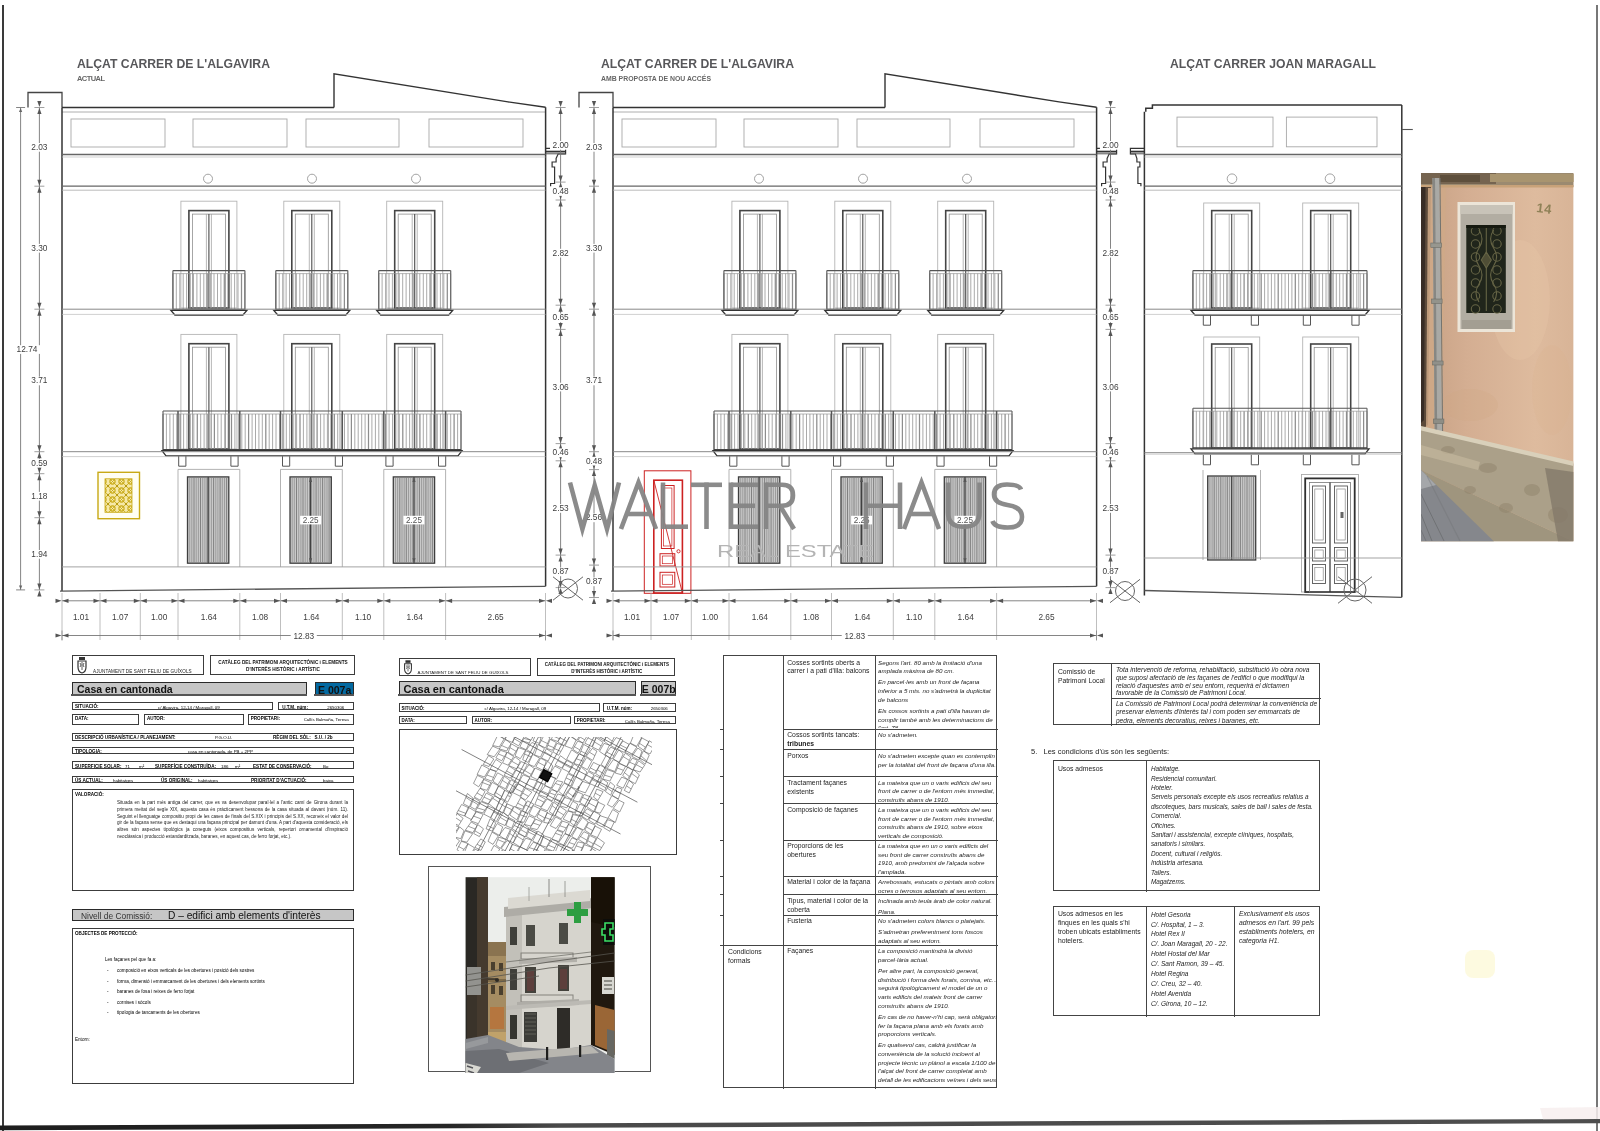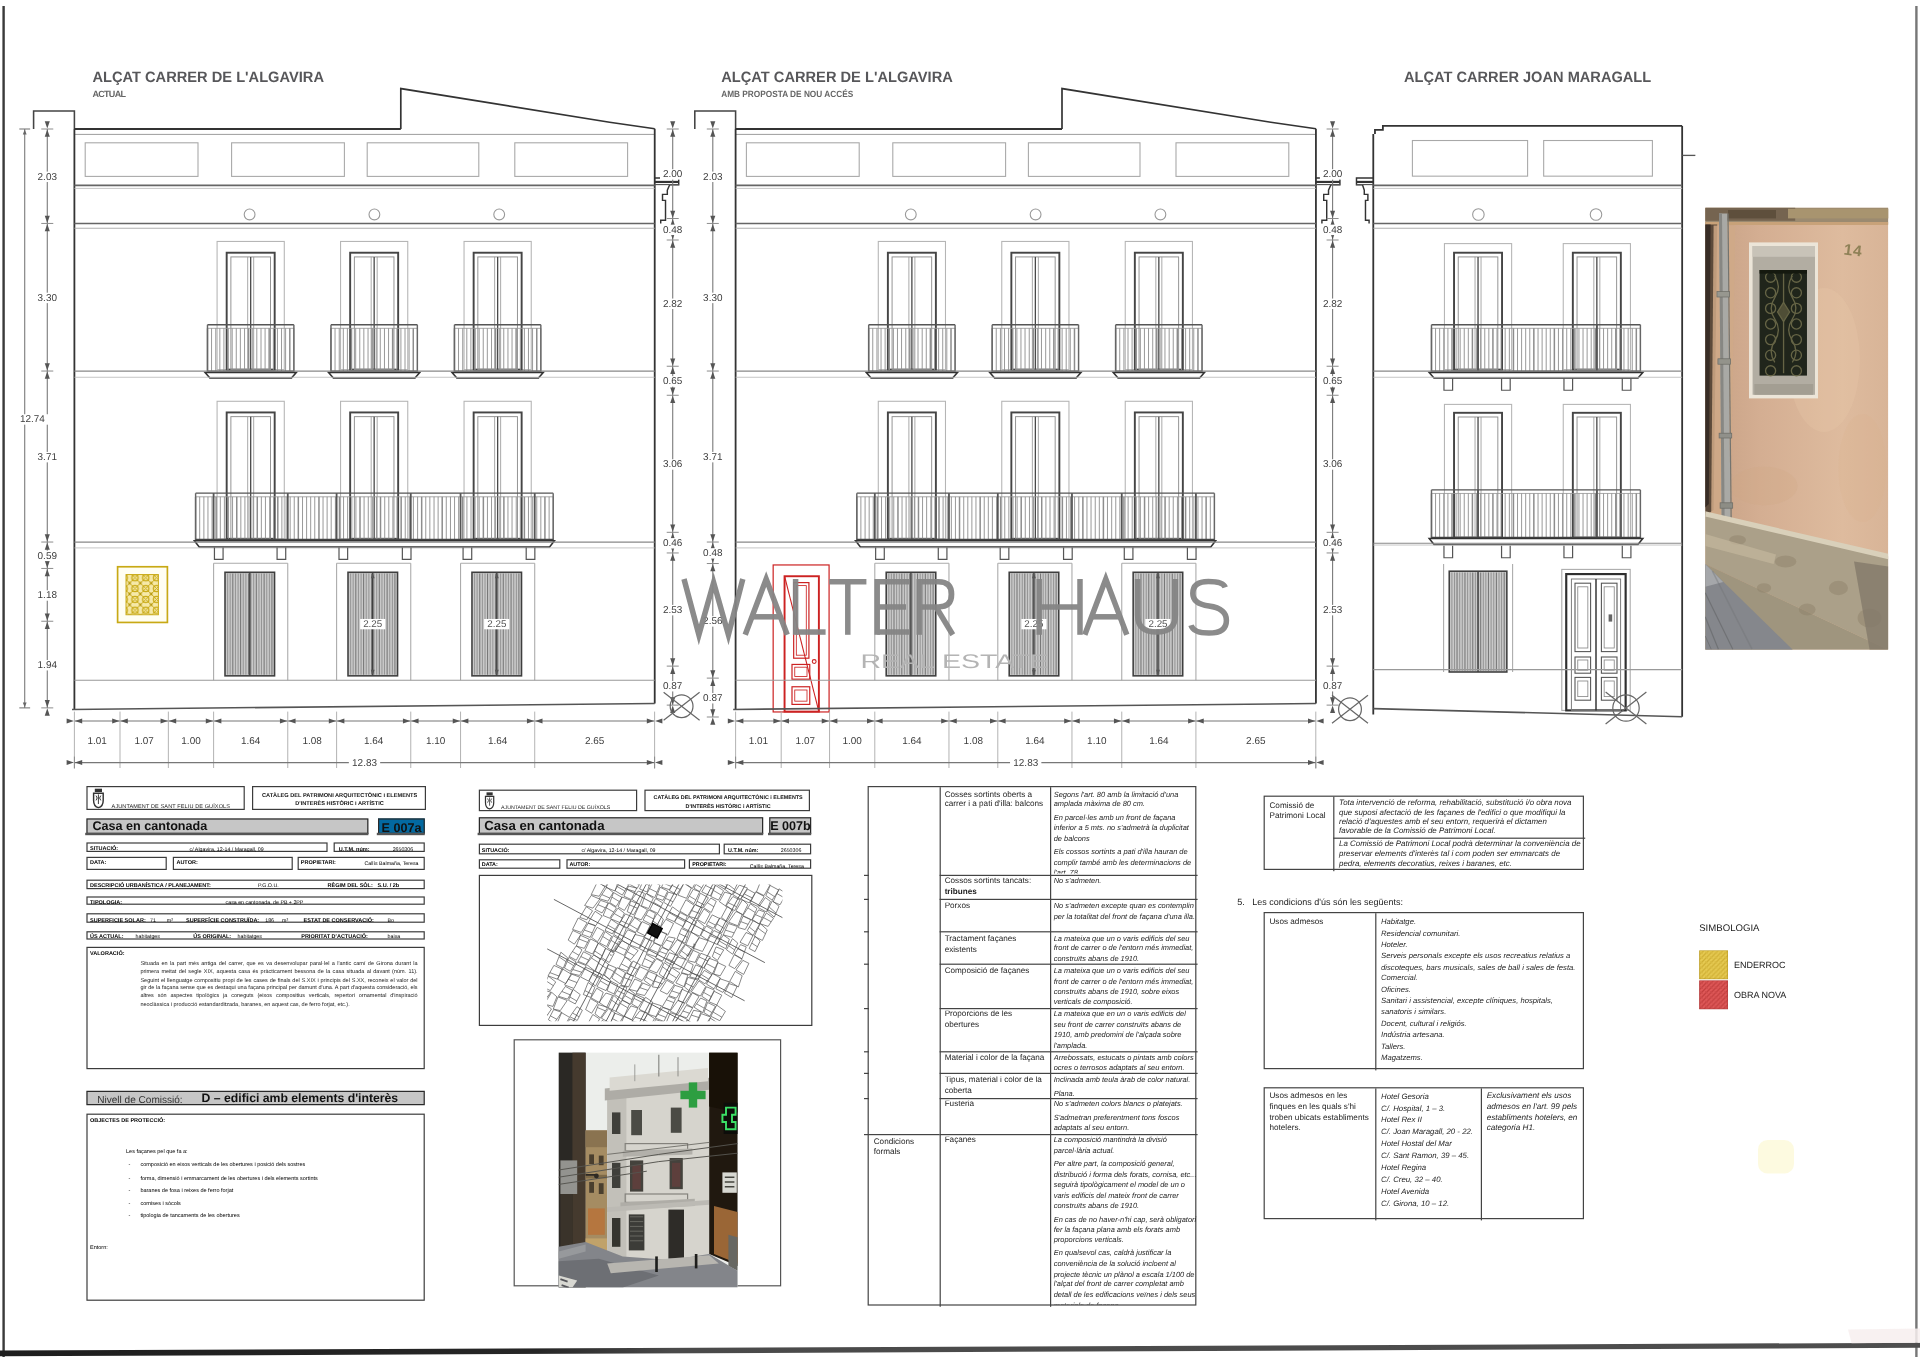--- a/index.html
+++ b/index.html
@@ -1625,21 +1625,21 @@
         <div class="abs" style="left:250.0px;top:1.4px;font-size:4.4px;">baixa</div>
       </div>
 
 <div class="bx" style="left:72.0px;top:789.3px;width:282.3px;height:102.0px;border:1px solid #3c3c3c;background:#fff;">
 <div class="abs" style="left:2.0px;top:1.5px;font-size:4.6px;font-weight:bold">VALORACIÓ:</div>
 <div class="abs" style="left:44.0px;top:10.0px;font-size:4.6px;width:231px;text-align:justify;line-height:1.45;color:#222">Situada en la part més antiga del carrer, que es va desenvolupar paral·lel a l'antic camí de Girona durant la primera meitat del segle XIX, aquesta casa és pràcticament bessona de la casa situada al davant (núm. 11). Seguint el llenguatge compositiu propi de les cases de finals del S.XIX i principis del S.XX, reconeix el valor del gir de la façana sense que es destaqui una façana principal per damunt d'una. A part d'aquesta consideració, els altres són aspectes tipològics ja coneguts (eixos compositius verticals, repertori ornamental d'inspiració neoclàssica i producció estandarditzada, baranes, en aquest cas, de ferro forjat, etc.).</div>
 </div>
 
 <div class="bx" style="left:72.0px;top:908.9px;width:282.3px;height:11.8px;border:1px solid #2a2a2a;background:#c6c6c6;">
         <div class="abs" style="left:8.0px;top:1.2px;font-size:8.4px;color:#333">Nivell de Comissió:</div>
-        <div class="abs" style="left:95.0px;top:0.2px;font-size:10.2px;font-weight:bold;color:#111">D – edifici amb elements d'interès</div>
+        <div class="abs" style="left:95.0px;top:0.2px;font-size:10.2px;font-weight:normal;color:#111">D – edifici amb elements d'interès</div>
       </div>
 
 <div class="bx" style="left:72.0px;top:928.1px;width:282.3px;height:155.6px;border:1px solid #3c3c3c;background:#fff;">
 <div class="abs" style="left:2.0px;top:2.0px;font-size:4.6px;font-weight:bold">OBJECTES DE PROTECCIÓ:</div>
 <div class="abs" style="left:32.0px;top:28.0px;font-size:4.6px;">Les façanes pel que fa a:</div>
 <div class="abs" style="left:34.0px;top:39.0px;font-size:4.6px;">-</div>
 <div class="abs" style="left:44.0px;top:39.0px;font-size:4.6px;">composició en eixos verticals de les obertures i posició dels sostres</div>
 <div class="abs" style="left:34.0px;top:49.5px;font-size:4.6px;">-</div>
 <div class="abs" style="left:44.0px;top:49.5px;font-size:4.6px;">forma, dimensió i emmarcament de les obertures i dels elements sortints</div>
 <div class="abs" style="left:34.0px;top:60.0px;font-size:4.6px;">-</div>
@@ -2211,34 +2211,20 @@
 </div>
 
 <div class="abs" style="left:1052.9px;top:905.7px;width:267.5px;height:110px;border:1px solid #444;background:#fff">
 <div class="abs" style="left:92px;top:0;width:1px;height:110px;background:#444"></div>
 <div class="abs" style="left:180.5px;top:0;width:1px;height:110px;background:#444"></div>
 <div class="abs" style="left:4.0px;top:3.5px;font-size:6.8px;width:83px;line-height:1.3;color:#1d1d1d">Usos admesos en les finques en les quals s'hi troben ubicats establiments hotelers.</div>
 <div class="abs" style="left:97px;top:3px;width:82px;height:104px;overflow:hidden;font-size:6.5px;line-height:1.52;font-style:italic;color:#1d1d1d;">Hotel Gesoria<br>C/. Hospital, 1 – 3.<br>Hotel Rex II<br>C/. Joan Maragall, 20 - 22.<br>Hotel Hostal del Mar<br>C/. Sant Ramon, 39 – 45.<br>Hotel Regina<br>C/. Creu, 32 – 40.<br>Hotel Avenida<br>C/. Girona, 10 – 12.</div>
 <div class="abs" style="left:185.0px;top:3.5px;font-size:6.8px;width:77px;line-height:1.3;font-style:italic;color:#1d1d1d;">Exclusivament els usos admesos en l'art. 99 pels establiments hotelers, en categoria H1.</div>
 </div>
 
-<div class="abs" style="left:1412px;top:769px;width:120px;height:75px">
-
-<div class="abs" style="left:4.0px;top:0.0px;font-size:8px;color:#222">SIMBOLOGIA</div>
-
-<svg width="24" height="24" viewBox="0 0 24 24" style="position:absolute;left:4px;top:23px">
-        <rect width="24" height="24" fill="url(#sw-y)" stroke="#b99a25" stroke-width="1"></rect>
-      </svg>
-<div class="abs" style="left:33.0px;top:31.0px;font-size:7.5px;color:#222">ENDERROC</div>
-
-<svg width="24" height="24" viewBox="0 0 24 24" style="position:absolute;left:4px;top:48px">
-        <rect width="24" height="24" fill="url(#sw-r)" stroke="#b03a3a" stroke-width="1"></rect>
-      </svg>
-<div class="abs" style="left:33.0px;top:56.0px;font-size:7.5px;color:#222">OBRA NOVA</div>
-</div>
 <svg width="0" height="0" style="position:absolute">
       <defs>
 <pattern id="sw-y" width="4" height="4" patternUnits="userSpaceOnUse">
           <rect width="4" height="4" fill="#e6ca52"></rect>
           <path d="M0,4 L4,0" stroke="#cfae33" stroke-width="1"></path>
           <path d="M0,0 L4,4" stroke="#d9bb42" stroke-width="0.7"></path>
         </pattern>
 <pattern id="sw-r" width="4" height="4" patternUnits="userSpaceOnUse">
           <rect width="4" height="4" fill="#df5858"></rect>
           <path d="M0,4 L4,0" stroke="#c13d3d" stroke-width="1"></path>

